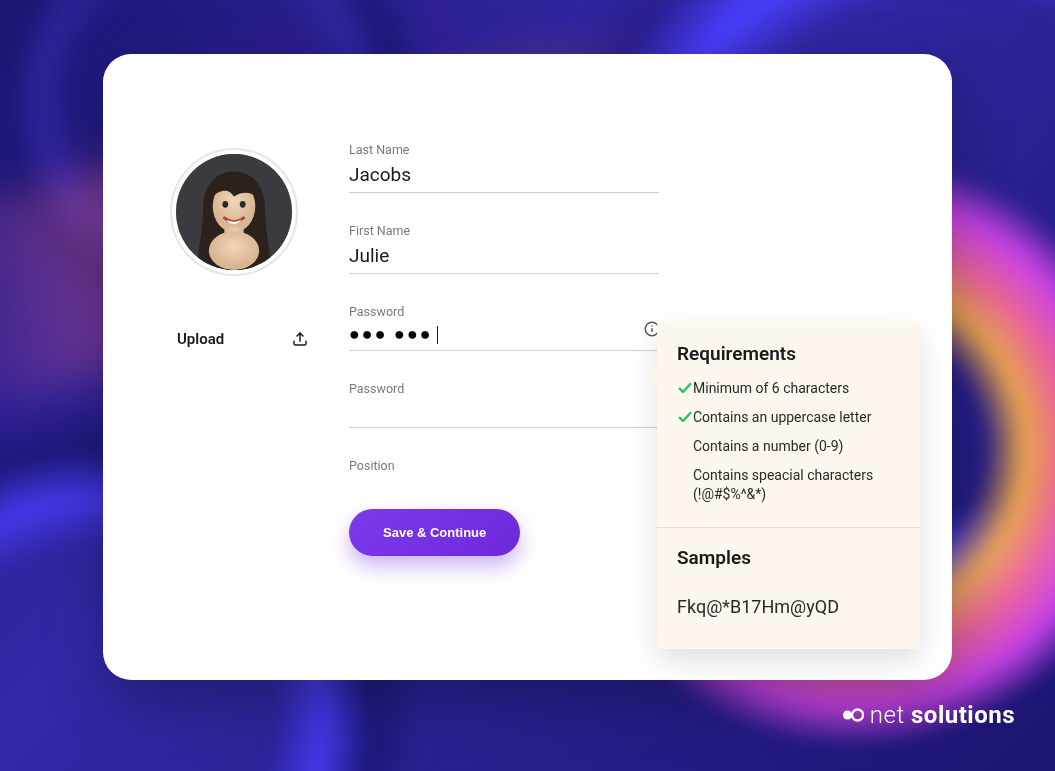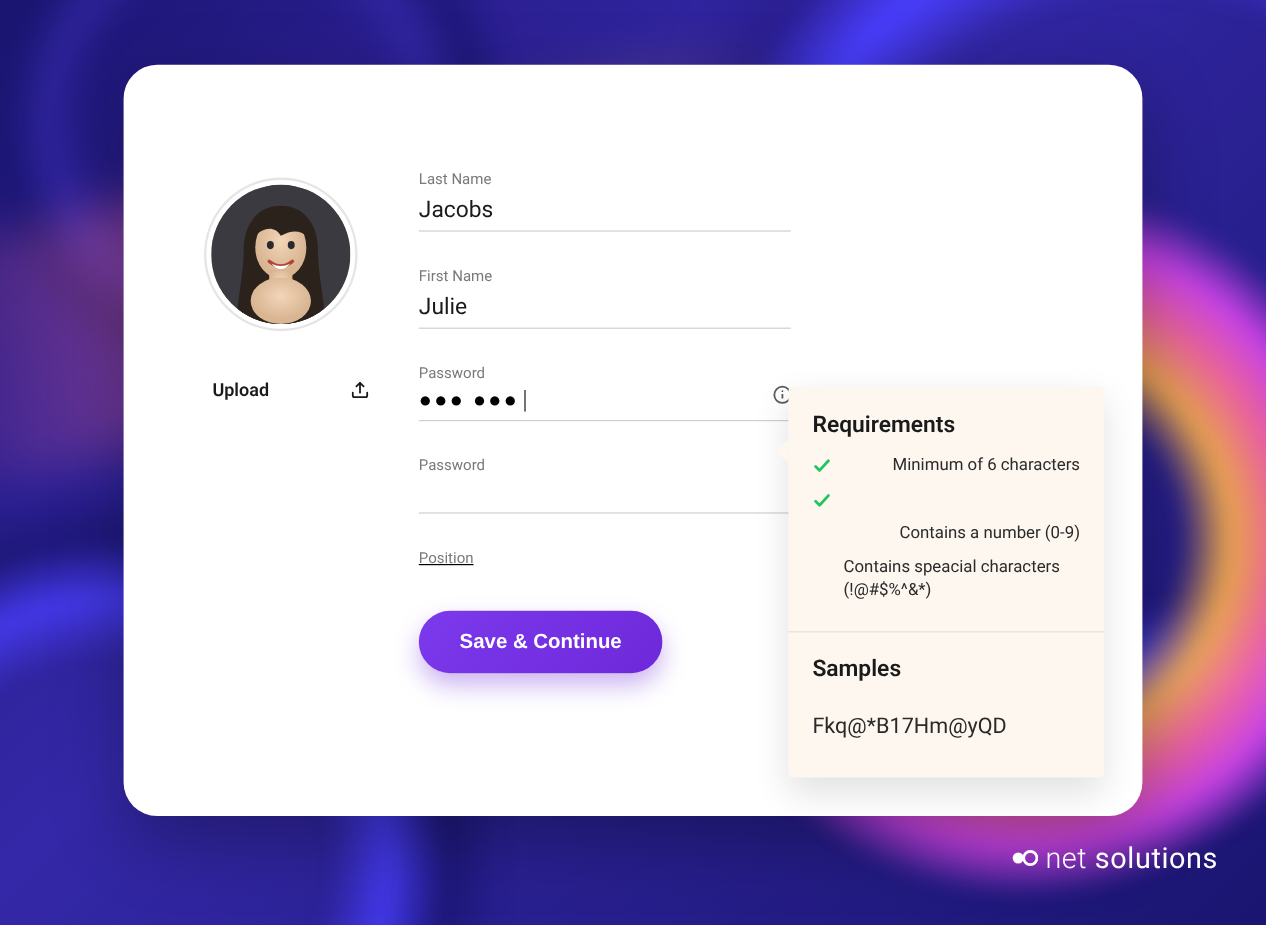--- a/index.html
+++ b/index.html
@@ -55,21 +55,21 @@
   }
   .avatar {
     width: 100%;
     height: 100%;
     border-radius: 50%;
     background: linear-gradient(180deg, #6b5a4a 0%, #bfa58e 40%, #e8c9a8 60%, #4a3a2f 100%);
     position: relative;
     overflow: hidden;
   }
   .avatar svg { width: 100%; height: 100%; }
-  .avatar-actions { margin-top: 34px; padding: 0 0 0 18px; }
+  .avatar-actions { margin-top: 48px; padding: 0 0 0 18px; }
   .av-row {
     display: flex;
     align-items: center;
     justify-content: space-between;
     padding: 6px 0;
     cursor: pointer;
     font-size: 15px;
     font-weight: 600;
   }
   .av-row.upload { color: #1a1a1a; }
@@ -95,30 +95,30 @@
   .pw-dots { font-size: 18px; letter-spacing: 2px; padding-bottom: 5px; border-bottom: 1.5px solid #cfcfcf; min-height: 28px; }
   .pw-row { position: relative; }
   .info-ic { position: absolute; right: -2px; top: 16px; width: 18px; height: 18px; color: #5a5a5a; }
   .caret {
     display:inline-block; width:1px; height:18px; background:#1a1a1a; vertical-align:middle; margin-left:4px;
     animation: blink 1s steps(1) infinite;
   }
   @keyframes blink { 50% { opacity: 0; } }
 
   .field.empty .field-input { padding-bottom: 2px; }
-  .field.pos { margin-top: 8px; text-decoration: underline; }
+  .field.pos { margin-top: 8px; }
 
   .save-btn {
     margin-top: 6px;
     padding: 16px 34px;
     background: linear-gradient(135deg, #7c3aed, #6d28d9);
     color: #fff;
     border: none;
     border-radius: 30px;
-    font-size: 17px;
+    font-size: 13px;
     font-weight: 600;
     cursor: pointer;
     box-shadow: 0 10px 20px rgba(109,40,217,0.35);
   }
 
   
   .req-panel {
     position: absolute;
     right: 32px;
     top: 268px;
@@ -134,26 +134,25 @@
     top: 44px;
     width: 0; height: 0;
     border-top: 10px solid transparent;
     border-bottom: 10px solid transparent;
     border-right: 10px solid #fdf7ef;
   }
   .req-section { padding: 20px 20px 14px 20px; }
   .req-title { font-size: 19px; font-weight: 600; color: #1a1a1a; margin-bottom: 14px; }
   .req-item {
     display: flex;
-    gap: 10px;
+    gap: 0;
     font-size: 14px;
     color: #2a2a2a;
     margin-bottom: 10px;
     line-height: 1.35;
-    justify-content: space-between;
   }
   .req-item .chk { width: 16px; height: 16px; flex-shrink: 0; margin-top: 1px; }
   .req-item .chk.off { visibility: hidden; }
   .divider { height: 1px; background: #e8dfd0; margin: 0; }
   .samples-section { padding: 18px 20px 22px 20px; }
   .samples-title { font-size: 19px; font-weight: 600; color: #1a1a1a; margin-bottom: 27px; }
   .sample-item { font-size: 18px; color: #2a2a2a; margin-bottom: 10px; font-family: inherit; }
 
   
   .brand {
@@ -161,21 +160,21 @@
     right: 40px;
     bottom: 42px;
     color: #fff;
     font-size: 24px;
     font-weight: 300;
     letter-spacing: 0.5px;
     display: flex;
     align-items: center;
     gap: 6px;
   }
-  .brand b { font-weight: 400; }
+  .brand b { font-weight: 700; }
   .brand-logo { width: 22px; height: 22px; }
 </style>
 </head>
 <body>
 
 <div class="bg-swirl">
   <div class="swirl-shape swirl-1"></div>
   <div class="swirl-shape swirl-4"></div>
   <div class="swirl-shape swirl-5"></div>
   <div class="swirl-shape swirl-2"></div>
@@ -271,20 +270,21 @@
             </svg>
         </span>
         <span>Minimum of 6 characters</span>
       </div>
       <div class="req-item">
         <span class="chk">
           <svg viewBox="0 0 24 24" width="16" height="16" fill="none" stroke="#22c55e" stroke-width="3.5" stroke-linecap="round" stroke-linejoin="round">
               <polyline points="4 13 9 18 20 6"></polyline>
             </svg>
         </span>
+        <span>Contains an uppercase letter</span>
       </div>
       <div class="req-item">
         <span class="chk off"></span>
         <span>Contains a number (0-9)</span>
       </div>
       <div class="req-item">
         <span class="chk off"></span>
         <span>Contains speacial characters (!@#$%^&amp;*)</span>
       </div>
     </div>

